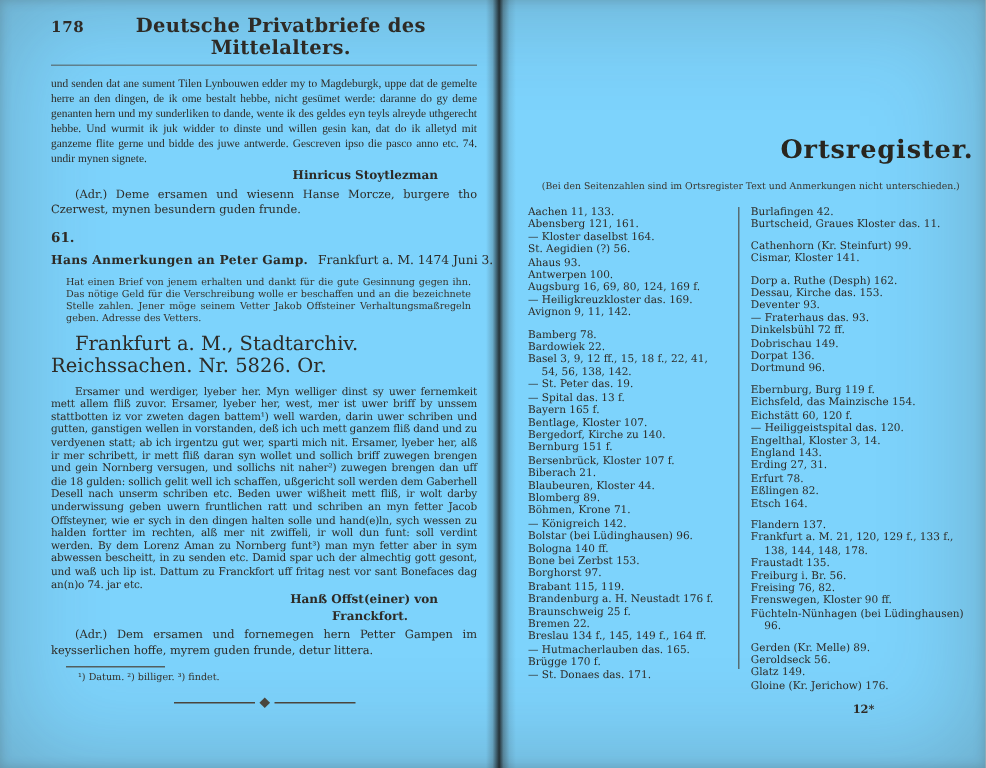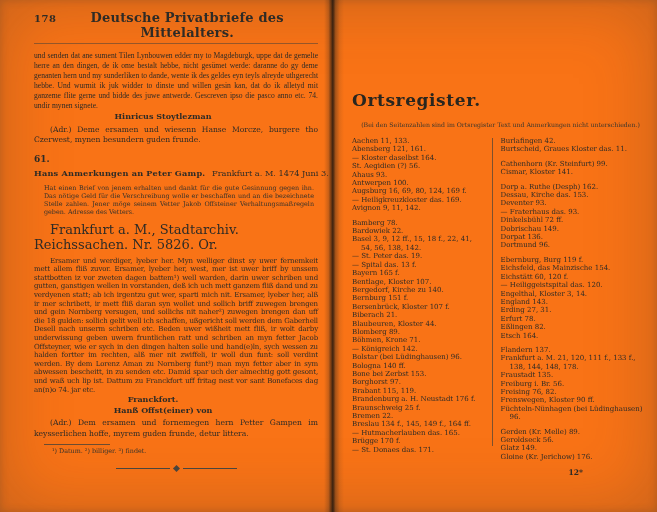--- a/index.html
+++ b/index.html
@@ -1,18 +1,18 @@
 <!DOCTYPE html>
 <html><head>
 <meta charset="utf-8">
 <style>
   html,body { margin:0; padding:0; background:#b8b6b1; }
   .scan {
     position:relative; width:657px; height:512px; overflow:hidden;
-    background:#f97316;
+    background:#7dd3fc;
     font-family:"DejaVu Serif","Liberation Serif",serif;
     color:#2e2b26;
     box-shadow: inset 0 0 70px rgba(60,55,48,0.28), inset 0 0 8px rgba(60,55,48,0.25);
   }
   
   .spine {
     position:absolute; left:324px; top:0; width:20px; height:512px; z-index:2;
     background:linear-gradient(90deg,
       rgba(35,32,28,0) 0%, rgba(35,32,28,0.22) 22%, rgba(18,16,14,0.82) 44%,
       rgba(35,32,28,0.38) 58%, rgba(35,32,28,0.10) 78%, rgba(35,32,28,0) 100%);
@@ -20,42 +20,42 @@
   
   .page-left {
     position:absolute; left:0; top:0; width:328px; height:512px;
     box-sizing:border-box; padding:10px 10px 0 34px;
   }
   .lp-header { display:flex; align-items:baseline; }
   .lp-pageno { font-size:10px; font-weight:bold; letter-spacing:0.5px; }
   .lp-running { flex:1; text-align:center; font-size:13px; font-weight:bold; letter-spacing:0.2px; }
   .lp-rule { border-top:1px solid rgba(72,66,56,0.55); margin-top:3px; }
   .l60-body { font-size:7.6px; line-height:10px; text-align:justify; margin-top:7px;font-family:Liberation Serif, serif; }
-  .sigline { text-align:center; font-size:8px; line-height:10.5px; font-weight:bold; }
+  .sigline { text-align:right; font-size:8px; line-height:10.5px; font-weight:bold; }
   .sig1 { padding-right:26px; }
   .sig2 { padding-right:46px; }
   .addr { font-size:7.6px; line-height:10.5px; text-align:justify; text-indent:16px; margin-top:3px; }
   .l61-num { text-align:left; font-size:9px; font-weight:bold; margin-top:8px; }
   .l61-head { text-align:center; font-size:8.2px; margin-top:4px; white-space:nowrap; }
   .l61-head .bold { font-weight:bold; letter-spacing:0.2px; }
   .l61-head .rest { margin-left:4px; }
   .regest { font-size:6.4px; line-height:8.3px; text-align:justify; margin-top:6px; padding:0 4px 0 10px; color:#36322b; }
   .source { font-size:13px; margin-top:5px; text-indent:16px; }
   .l61-body { font-size:7px; line-height:8.6px; text-align:justify; text-indent:16px; margin-top:5px; letter-spacing:-0.12px; }
   .fn-rule { width:66px; border-top:1px solid rgba(72,66,56,0.8); margin:5px 0 2px 10px; }
   .footnotes { font-size:6.4px; padding-left:18px; color:#36322b; }
   .divider { display:flex; align-items:center; justify-content:center; margin-top:11px; }
   .divider .line { width:54px; height:1px; background:#4a453d; }
   .divider .diamond { width:5px; height:5px; background:#4a453d; transform:rotate(45deg); margin:0 4px; }
   
   .page-right {
     position:absolute; left:342px; top:0; width:315px; height:512px;
     box-sizing:border-box; padding:0 8px 0 10px;
   }
-  .rp-title { text-align:left; font-size:17px; font-weight:bold; letter-spacing:0.6px; margin-top:90px; color:#29261f; }
+  .rp-title { text-align:right; font-size:17px; font-weight:bold; letter-spacing:0.6px; margin-top:90px; color:#29261f; }
   .rp-subtitle { text-align:center; font-size:6.2px; margin-top:11px; color:#3a362e; }
   .rp-columns { position:relative; display:flex; margin-top:9px; }
   .col { box-sizing:border-box; font-size:7px; line-height:8.4px; }
   .col-left  { width:47%; padding-right:7px; }
   .col-right { width:53%; padding-left:9px; }
   .col-divider { position:absolute; left:47%; top:1px; height:308px; width:1px; background:rgba(72,66,56,0.7); }
   .idx-group { margin-bottom:6px; }
   .idx-entry { padding-left:9px; text-indent:-9px; }
   .sig-mark { text-align:right; padding-right:66px; font-size:7.6px; font-weight:bold; margin-top:1px; }
 </style>
@@ -76,22 +76,22 @@
     <div class="addr">(Adr.)  Deme ersamen und wiesenn Hanse Morcze, burgere tho Czerwest, mynen besundern guden frunde.</div>
 
     <div class="l61-num">61.</div>
     <div class="l61-head">
       <span class="bold">Hans Anmerkungen an Peter Gamp.</span>
       <span class="rest">Frankfurt a. M.  1474 Juni 3.</span>
     </div>
     <div class="regest">Hat einen Brief von jenem erhalten und dankt für die gute Gesinnung gegen ihn. Das nötige Geld für die Verschreibung wolle er beschaffen und an die bezeichnete Stelle zahlen. Jener möge seinem Vetter Jakob Offsteiner Verhaltungsmaßregeln geben. Adresse des Vetters.</div>
     <div class="source">Frankfurt a. M., Stadtarchiv.  Reichssachen.  Nr. 5826.  Or.</div>
     <div class="l61-body">Ersamer und werdiger, lyeber her. Myn welliger dinst sy uwer fernemkeit mett allem fliß zuvor. Ersamer, lyeber her, west, mer ist uwer briff by unssem stattbotten iz vor zweten dagen battem¹) well warden, darin uwer schriben und gutten, ganstigen wellen in vorstanden, deß ich uch mett ganzem fliß dand und zu verdyenen statt; ab ich irgentzu gut wer, sparti mich nit. Ersamer, lyeber her, alß ir mer schribett, ir mett fliß daran syn wollet und sollich briff zuwegen brengen und gein Nornberg versugen, und sollichs nit naher²) zuwegen brengen dan uff die 18 gulden: sollich gelit well ich schaffen, ußgericht soll werden dem Gaberhell Desell nach unserm schriben etc. Beden uwer wißheit mett fliß, ir wolt darby underwissung geben uwern fruntlichen ratt und schriben an myn fetter Jacob Offsteyner, wie er sych in den dingen halten solle und hand(e)ln, sych wessen zu halden fortter im rechten, alß mer nit zwiffeli, ir woll dun funt: soll verdint werden. By dem Lorenz Aman zu Nornberg funt³) man myn fetter aber in sym abwessen bescheitt, in zu senden etc. Damid spar uch der almechtig gott gesont, und waß uch lip ist. Dattum zu Franckfort uff fritag nest vor sant Bonefaces dag an(n)o 74. jar etc.</div>
+    <div class="sigline sig1">Hanß Offst(einer) von</div>
     <div class="sigline sig2">Franckfort.</div>
-    <div class="sigline sig1">Hanß Offst(einer) von</div>
     <div class="addr">(Adr.)  Dem ersamen und fornemegen hern Petter Gampen im keysserlichen hoffe, myrem guden frunde, detur littera.</div>
 
     <div class="fn-rule"></div>
     <div class="footnotes">¹) Datum.   ²) billiger.   ³) findet.</div>
 
     <div class="divider">
       <span class="line"></span>
       <span class="diamond"></span>
       <span class="line"></span>
     </div>
@@ -172,21 +172,21 @@
             <div class="idx-entry">— Heiliggeistspital das. 120.</div>
             <div class="idx-entry">Engelthal, Kloster 3, 14.</div>
             <div class="idx-entry">England 143.</div>
             <div class="idx-entry">Erding 27, 31.</div>
             <div class="idx-entry">Erfurt 78.</div>
             <div class="idx-entry">Eßlingen 82.</div>
             <div class="idx-entry">Etsch 164.</div>
           </div>
           <div class="idx-group">
             <div class="idx-entry">Flandern 137.</div>
-            <div class="idx-entry">Frankfurt a. M. 21, 120, 111 f., 133 f., 138, 144, 148, 178.</div>
+            <div class="idx-entry">Frankfurt a. M. 21, 120, 129 f., 133 f., 138, 144, 148, 178.</div>
             <div class="idx-entry">Fraustadt 135.</div>
             <div class="idx-entry">Freiburg i. Br. 56.</div>
             <div class="idx-entry">Freising 76, 82.</div>
             <div class="idx-entry">Frenswegen, Kloster 90 ff.</div>
             <div class="idx-entry">Füchteln-Nünhagen (bei Lüdinghausen) 96.</div>
           </div>
           <div class="idx-group">
             <div class="idx-entry">Gerden (Kr. Melle) 89.</div>
             <div class="idx-entry">Geroldseck 56.</div>
             <div class="idx-entry">Glatz 149.</div>

